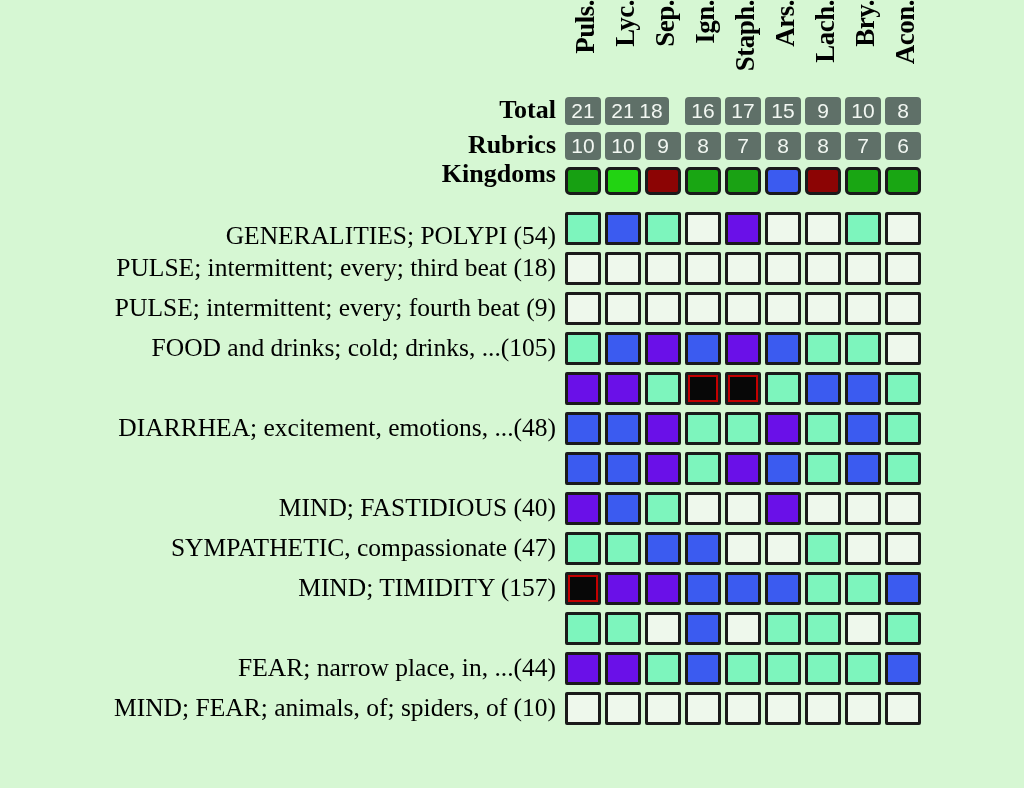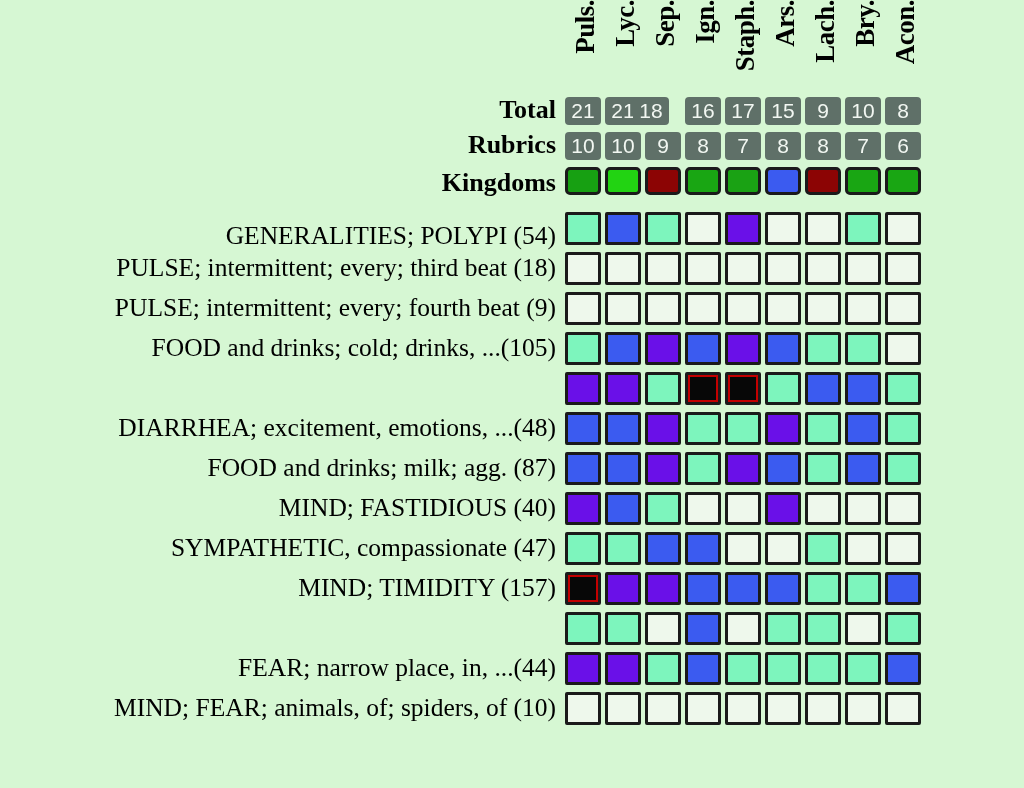--- a/index.html
+++ b/index.html
@@ -309,27 +309,26 @@
       <div class="grade-cell g0" style="left: 160px; top: 692px;"></div>
       <div class="grade-cell g0" style="left: 200px; top: 692px;"></div>
       <div class="grade-cell g0" style="left: 240px; top: 692px;"></div>
       <div class="grade-cell g0" style="left: 280px; top: 692px;"></div>
       <div class="grade-cell g0" style="left: 320px; top: 692px;"></div>
     </div>
 
   <div class="label-col">
       <div class="row-label bold" style="top: 130px;">Rubrics</div>
       <div class="row-label bold" style="top: 95px;">Total</div>
-      <div class="row-label bold" style="top: 168px;">Kingdoms</div>
+      <div class="row-label bold" style="top: 159px;">Kingdoms</div>
       <div class="row-label" style="top: 221px;">GENERALITIES; POLYPI (54)</div>
       <div class="row-label" style="top: 253px;">PULSE; intermittent; every; third beat (18)</div>
       <div class="row-label" style="top: 293px;">PULSE; intermittent; every; fourth beat (9)</div>
       <div class="row-label" style="top: 333px;">FOOD and drinks; cold; drinks, ...(105)</div>
       <div class="row-label" style="top: 413px;">DIARRHEA; excitement, emotions, ...(48)</div>
-      <div class="row-label" style="top: 453px;">FOOD and drinks; milk; agg. (87)</div>
       <div class="row-label" style="top: 493px;">MIND; FASTIDIOUS (40)</div>
       <div class="row-label" style="top: 533px;">SYMPATHETIC, compassionate (47)</div>
       <div class="row-label" style="top: 573px;">MIND; TIMIDITY (157)</div>
       <div class="row-label" style="top: 653px;">FEAR; narrow place, in, ...(44)</div>
       <div class="row-label" style="top: 693px;">MIND; FEAR; animals, of; spiders, of (10)</div>
     </div>
 
 </div>
 
 </body></html>

